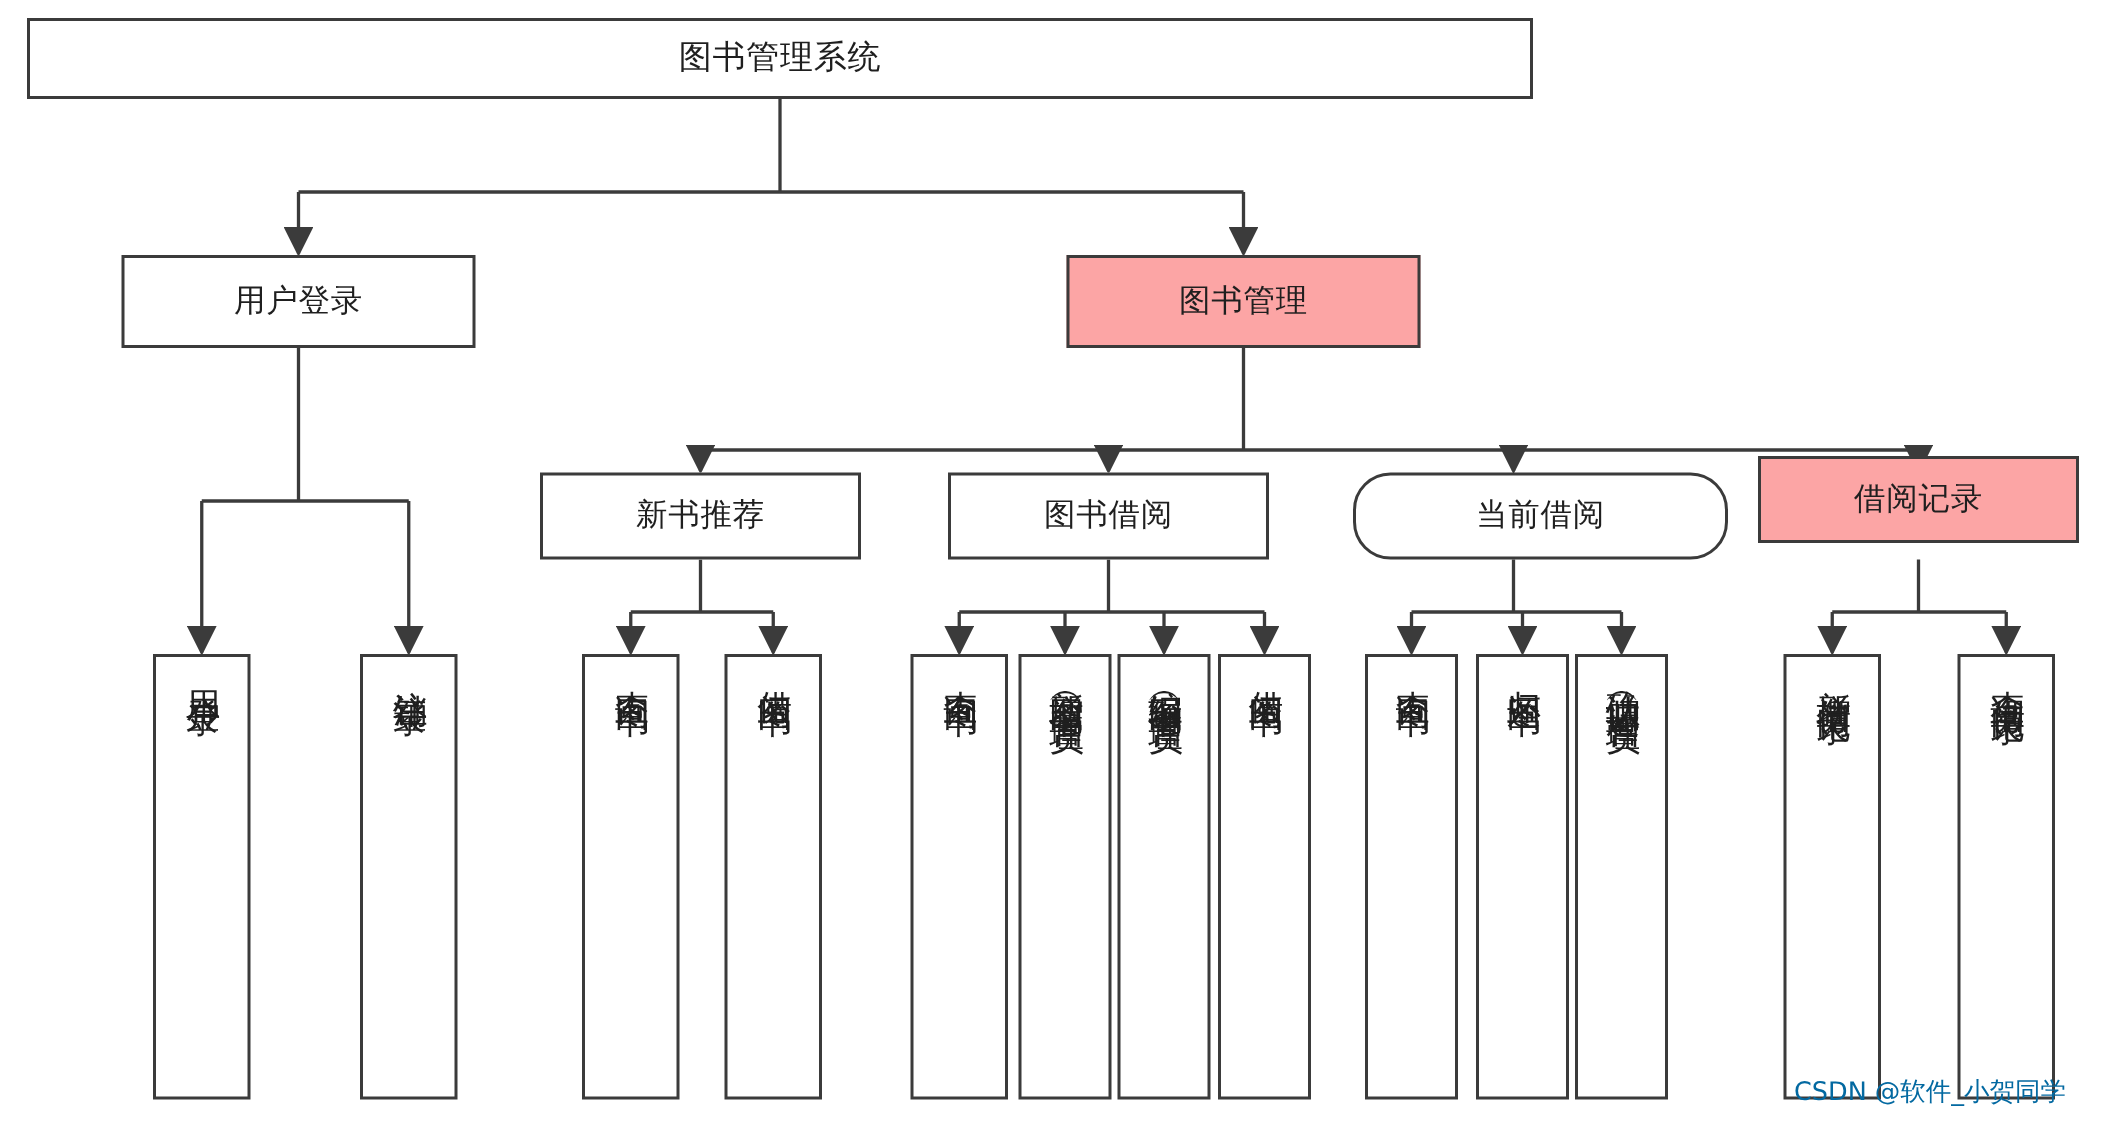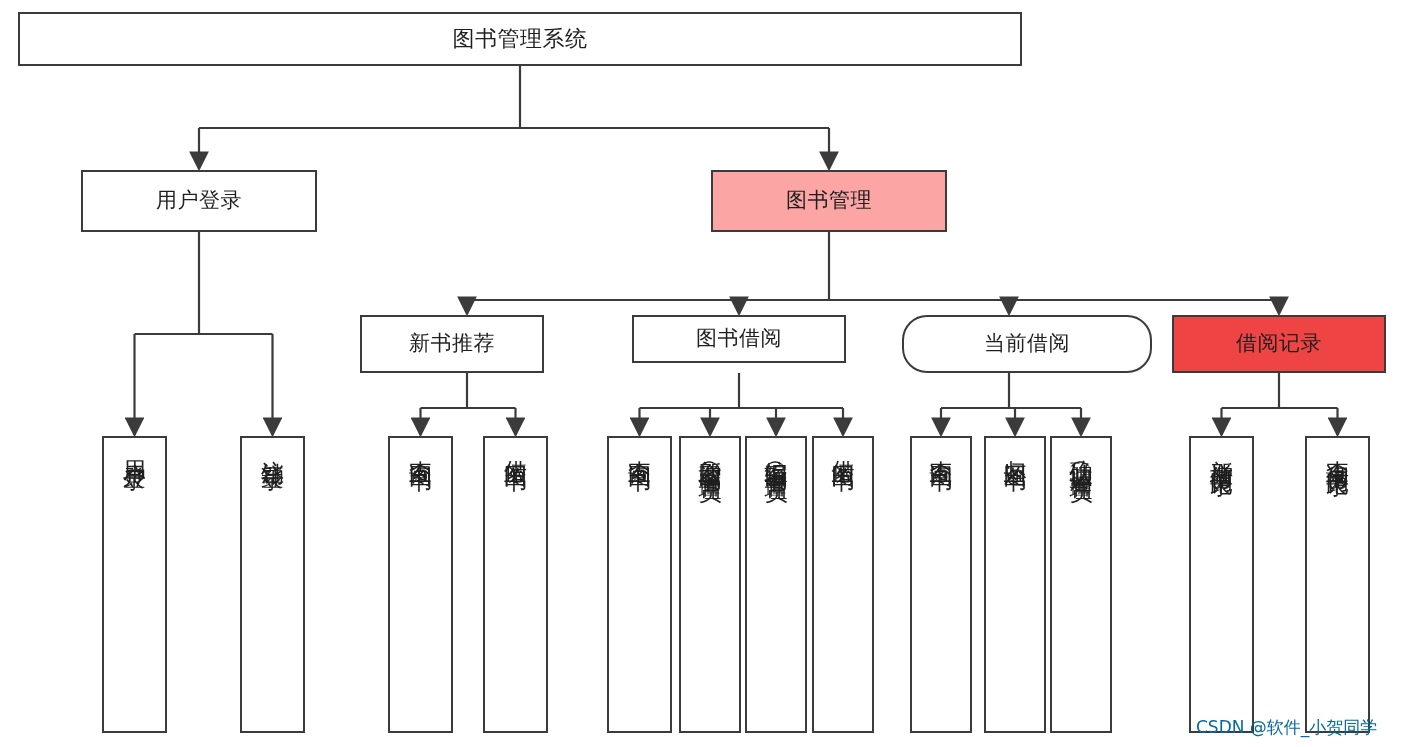--- a/index.html
+++ b/index.html
@@ -126,30 +126,30 @@
   <div id="node-layer">
       <div class="node horiz root" style="left: 18px; top: 12px; width: 1004px; height: 54px; border-color: rgb(59, 59, 59); background: rgb(255, 255, 255);">
         <span class="label" style="color: rgb(31, 31, 31);">图书管理系统</span>
       </div>
       <div class="node horiz" style="left: 81px; top: 170px; width: 236px; height: 62px; border-color: rgb(59, 59, 59); background: rgb(255, 255, 255);">
         <span class="label" style="color: rgb(31, 31, 31);">用户登录</span>
       </div>
       <div class="node horiz" style="left: 711px; top: 170px; width: 236px; height: 62px; border-color: rgb(59, 59, 59); background: #fca5a5;">
         <span class="label" style="color: rgb(31, 31, 31);">图书管理</span>
       </div>
-      <div class="node horiz" style="left: 360px; top: 315px; width: 184px; height: 58px; border-color: rgb(59, 59, 59); background: rgb(255, 255, 255);">
+      <div class="node horiz" style="left: 360px; top: 315px; width: 214px; height: 58px; border-color: rgb(59, 59, 59); background: rgb(255, 255, 255);">
         <span class="label" style="color: rgb(31, 31, 31);">新书推荐</span>
       </div>
-      <div class="node horiz" style="left: 632px; top: 315px; width: 214px; height: 48px; border-color: rgb(59, 59, 59); background: rgb(255, 255, 255);">
+      <div class="node horiz" style="left: 632px; top: 315px; width: 214px; height: 58px; border-color: rgb(59, 59, 59); background: rgb(255, 255, 255);">
         <span class="label" style="color: rgb(31, 31, 31);">图书借阅</span>
       </div>
       <div class="node horiz" style="left: 902px; top: 315px; width: 250px; height: 58px; border-color: rgb(59, 59, 59); background: rgb(255, 255, 255); border-radius: 25px;">
         <span class="label" style="color: rgb(31, 31, 31);">当前借阅</span>
       </div>
-      <div class="node horiz" style="left: 1172px; top: 315px; width: 214px; height: 58px; border-color: rgb(59, 59, 59); background: #ef4444;">
+      <div class="node horiz" style="left: 1172px; top: 304px; width: 214px; height: 58px; border-color: rgb(59, 59, 59); background: #fca5a5;">
         <span class="label" style="color: rgb(31, 31, 31);">借阅记录</span>
       </div>
       <div class="node vert" style="left: 102px; top: 436px; width: 65px; height: 297px; border-color: rgb(59, 59, 59); background: rgb(255, 255, 255);">
         <span class="label" style="color: rgb(31, 31, 31);">用户登录</span>
       </div>
       <div class="node vert" style="left: 240px; top: 436px; width: 65px; height: 297px; border-color: rgb(59, 59, 59); background: rgb(255, 255, 255);">
         <span class="label" style="color: rgb(31, 31, 31);">注销登录</span>
       </div>
       <div class="node vert" style="left: 388px; top: 436px; width: 65px; height: 297px; border-color: rgb(59, 59, 59); background: rgb(255, 255, 255);">
         <span class="label" style="color: rgb(31, 31, 31);">查询图书</span>

